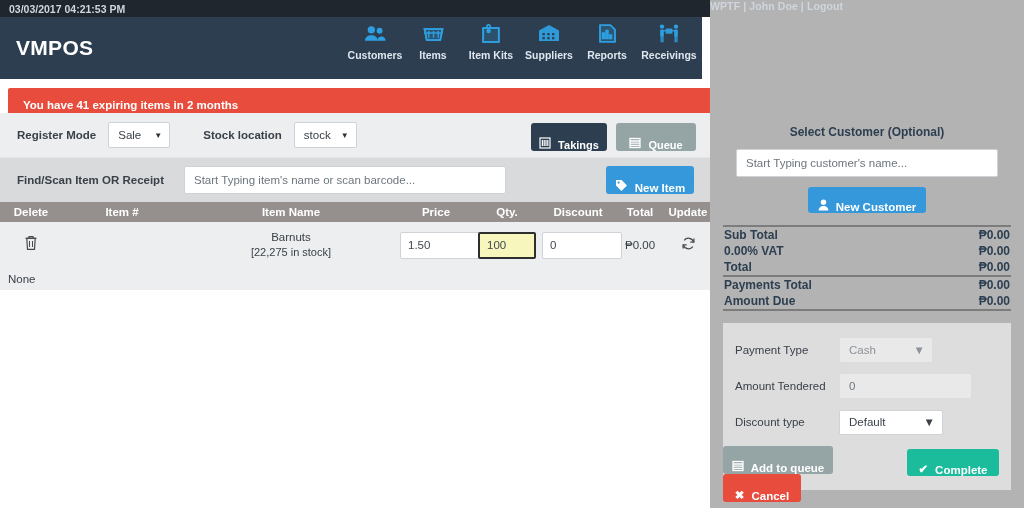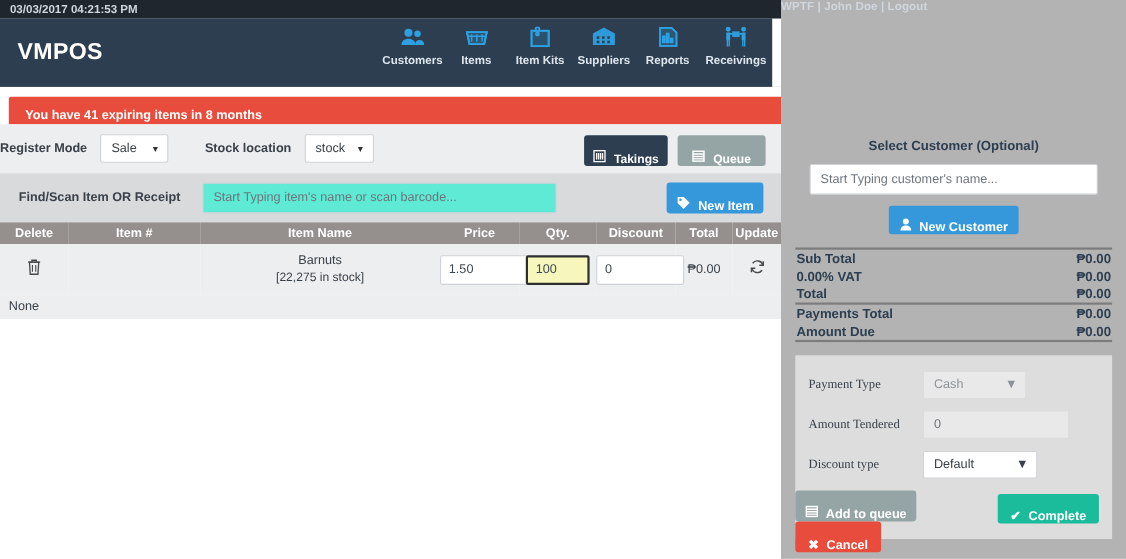--- a/index.html
+++ b/index.html
@@ -54,21 +54,21 @@
   
   .content { position:absolute; top:113px; left:0; right:0; bottom:0; }
 
   .left { position:absolute; left:0; top:0; width:710px; bottom:0; background:#fff; }
   .right { position:absolute; left:710px; top:0; right:0; bottom:0; background:#b3b3b3; }
 
   
   .reg-row {
     height: 45px; background: #eceeef;
     display:flex; align-items:center; position:relative;
-    border-bottom: 1px solid #e2e4e6;
+    padding-left: 17px; border-bottom: 1px solid #e2e4e6;
   }
   .reg-label { font-size: 11.5px; font-weight: bold; color:#3a4149; }
   .sel {
     background:#fff; border:1px solid #cfd3d7; height:26px; min-width:62px;
     display:flex; align-items:center; justify-content:space-between;
     padding:0 7px 0 9px; font-size:11.5px; color:#3a4149; margin-left:12px;
     border-radius:2px; cursor:pointer;
   }
   .sel .car { font-size: 8px; margin-left: 10px; color:#333; }
   .gap { width: 33px; }
@@ -84,21 +84,21 @@
     background:#95a5a6; color:#fff; font-size:11px; font-weight:bold;
   }
 
   
   .find-row {
     height: 44px; background:#d8dadc; display:flex; align-items:center;
     position:relative; padding-left:17px;
   }
   .find-label { font-size:11.5px; font-weight:bold; color:#3a4149; }
   .find-input {
-    margin-left:20px; width:322px; height:28px; background:#5eead4;
+    margin-left:20px; width:322px; height:28px; background:#ffffff;
     border:1px solid #cfd3d7; border-radius:2px; font-size:11.5px;
     padding:0 9px; color:#40484f; font-family:inherit;
   }
   .find-input::placeholder { color:#6d767e; opacity:1; }
   .btn-newitem {
     position:absolute; right:16px; top:8px; width:88px; height:28px;
     background:#3498db; color:#fff; font-size:11.5px; font-weight:bold;
   }
 
   
@@ -146,21 +146,21 @@
   }
 
   .totals { margin:12px 13px 0 13px; border-top:2px solid #7c7c7c; }
   .trow { display:flex; justify-content:space-between; font-size:12px;
           font-weight:bold; color:#2c3e50; padding:1px 1px; }
   .trow.sep { border-top:2px solid #7c7c7c; }
   .totals-end { border-top:2px solid #7c7c7c; }
 
   .paybox { margin:12px 13px 0 13px; background:#dddddd; padding:12px 12px 14px 12px; }
   .payrow { display:flex; align-items:center; height:30px; margin-bottom:6px; }
-  .paylbl { font-size:11.5px; color:#3a4149; width:104px;font-family:Liberation Serif, serif; }
+  .paylbl { font-size:11.5px; color:#3a4149; width:104px; }
   .pay-sel-disabled {
     background:#e9e9e9; border:1px solid #dcdcdc; height:26px; width:94px;
     display:flex; align-items:center; justify-content:space-between;
     padding:0 7px 0 9px; font-size:11.5px; color:#8d9399; border-radius:2px;
   }
   .pay-inp-disabled {
     background:#e9e9e9; border:1px solid #dcdcdc; height:26px; width:133px;
     font-size:11.5px; padding:0 9px; color:#6d767e; font-family:inherit; border-radius:2px;
   }
   .disc-sel {
@@ -333,21 +333,21 @@
             <circle cx="18.6" cy="3.2" r="2.1" fill="none" stroke="currentColor" stroke-width="1.4"></circle>
           </svg>
         </span>
         <span class="lbl">Store Config</span>
       </div>
 
     </div>
   </div>
 
   <div class="alert">
-    <span>You have 41 expiring items in 8 months</span>
+    <span>You have 41 expiring items in 2 months</span>
   </div>
 
   <div class="content">
 
     <div class="left">
 
       <div class="reg-row">
         <span class="reg-label">Register Mode</span>
         <div class="sel">
           <span>Sale</span>

